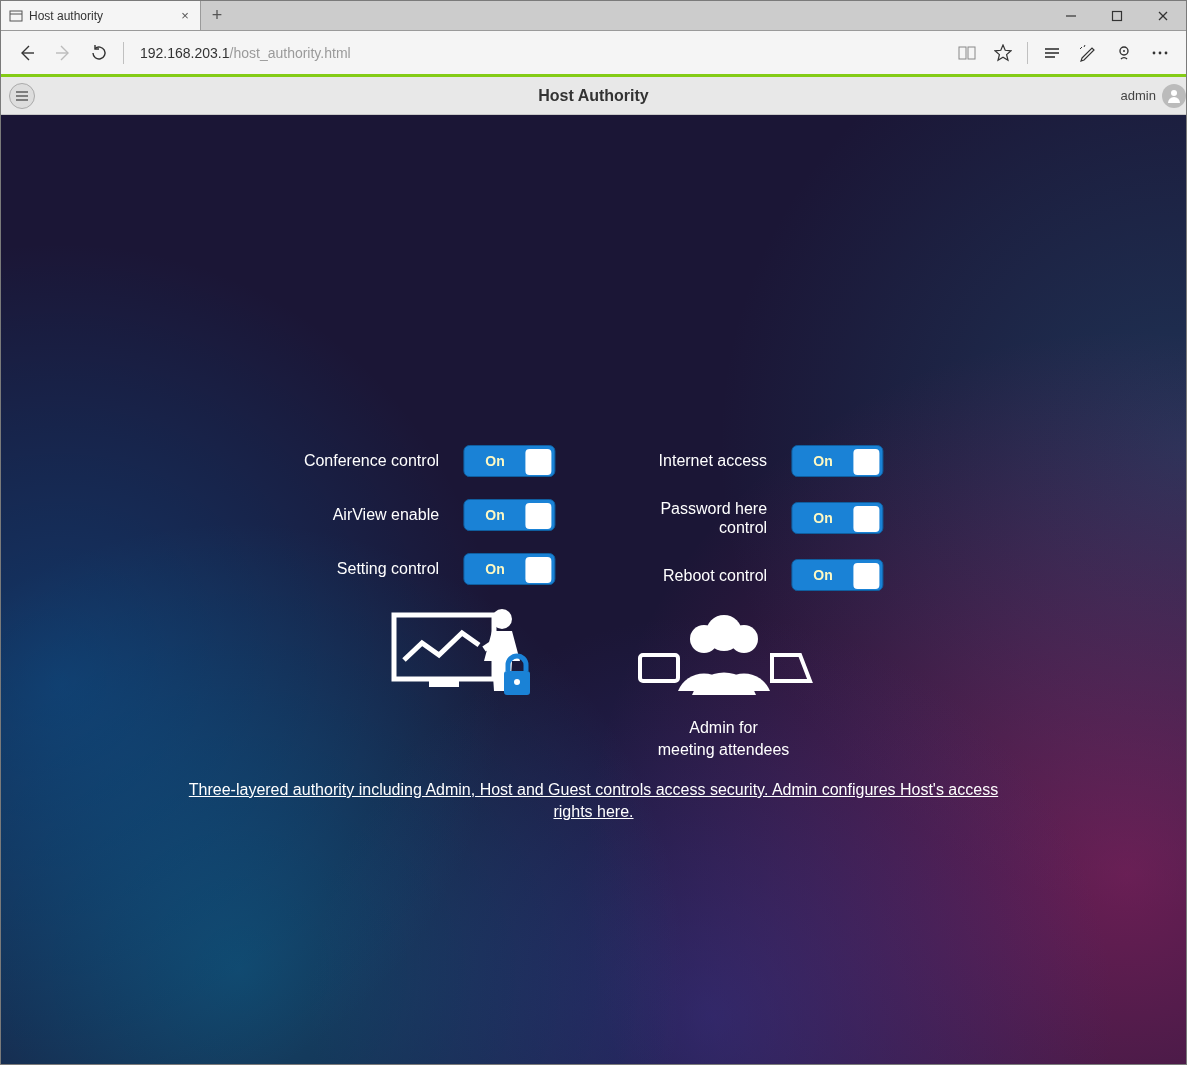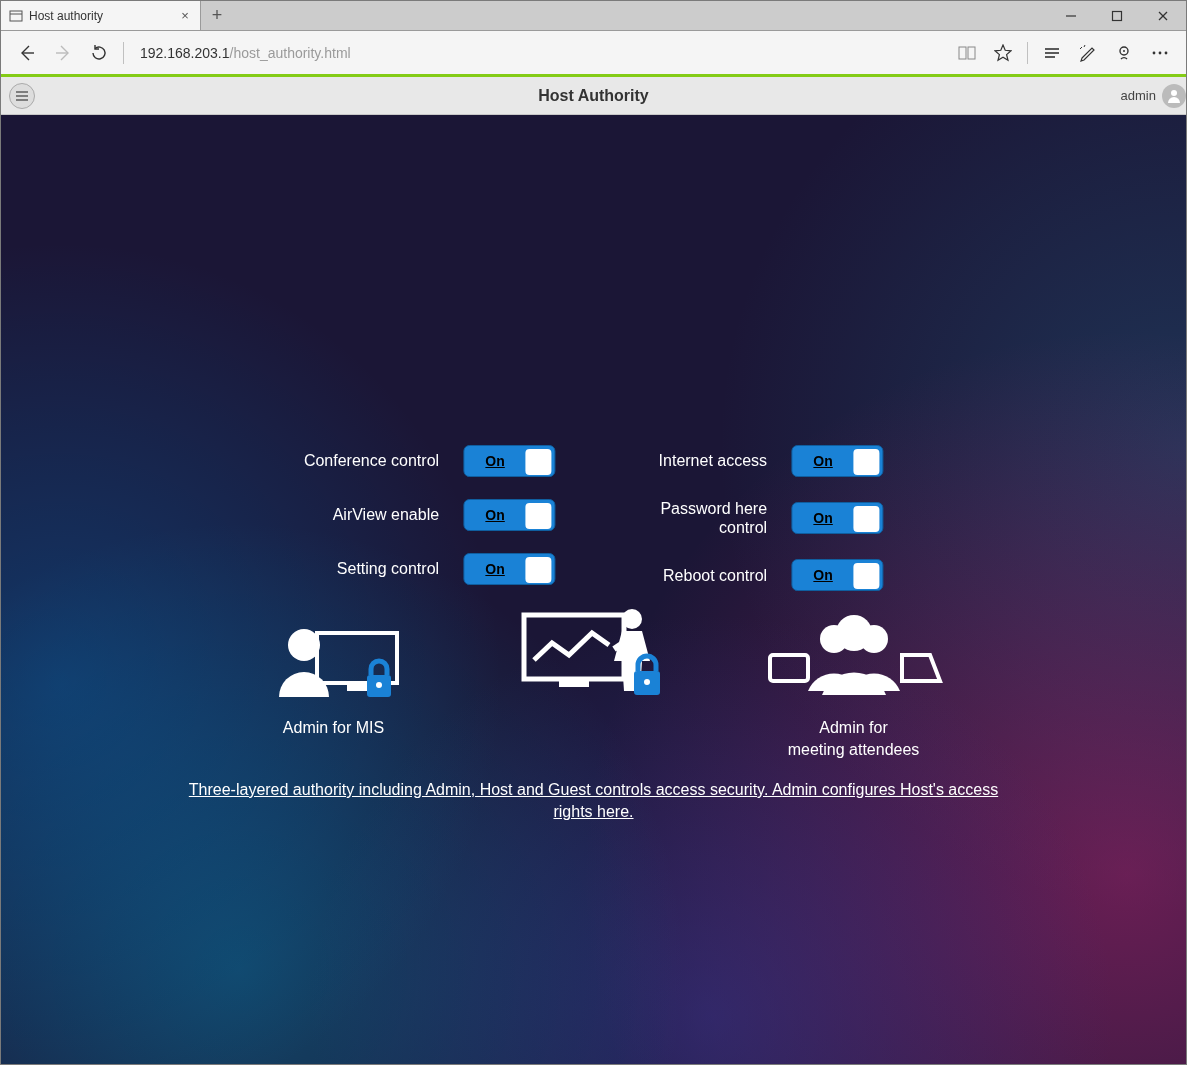--- a/index.html
+++ b/index.html
@@ -98,23 +98,22 @@
 .togcol { display:flex; flex-direction:column; gap:22px; }
 .togrow { display:flex; align-items:center; justify-content:flex-end; gap:24px; }
 .toglabel { font-size:16px; color:#fff; text-align:right; max-width:150px; line-height:1.2; }
 .switch {
   width:92px; height:32px; border-radius:6px;
   background:#1a82d6; border:1px solid #0f5e9f;
   position:relative; cursor:pointer;
   display:flex; align-items:center;
 }
 .switch .state {
-  flex:1; text-align:center; color:#000000; font-weight:bold; font-size:14px;
+  flex:1; text-align:center; color:#fef9c3; font-weight:bold; font-size:14px;
   padding-right:28px;
-  text-decoration:underline;
 }
 .switch .knob {
   position:absolute; right:3px; top:3px;
   width:26px; height:26px; background:#fff; border-radius:4px;
 }
 
 
 .roles {
   position:absolute; top:490px; left:50%; transform:translateX(-50%);
   display:flex; gap:80px; align-items:flex-start;
@@ -293,34 +292,20 @@
         <div class="toglabel">Reboot control</div>
         <div class="switch">
           <span class="state">On</span>
           <span class="knob"></span>
         </div>
       </div>
     </div>
   </div>
 
   <div class="roles">
-    <div class="role">
-      <svg width="150" height="100" viewBox="0 0 150 100">
-        <rect x="58" y="28" width="80" height="50" fill="none" stroke="#fff" stroke-width="4"></rect>
-        <rect x="88" y="80" width="20" height="6" fill="#fff"></rect>
-        <circle cx="45" cy="40" r="16" fill="#fff"></circle>
-        <path d="M20 92 a25 25 0 0 1 50 0 Z" fill="#fff"></path>
-        <rect x="108" y="70" width="24" height="22" rx="3" fill="#1a82d6"></rect>
-        <path d="M112 70 v-6 a8 8 0 0 1 16 0 v6" fill="none" stroke="#1a82d6" stroke-width="5"></path>
-        <circle cx="120" cy="80" r="3" fill="#fff"></circle>
-      </svg>
-      <div class="rolelabel">
-        <span>Admin for MIS</span>
-      </div>
-    </div>
 
     <div class="role">
       <svg width="160" height="100" viewBox="0 0 160 100">
         <rect x="10" y="10" width="100" height="64" fill="none" stroke="#fff" stroke-width="5"></rect>
         <polyline points="20,55 38,38 55,50 78,28 95,40" fill="none" stroke="#fff" stroke-width="5"></polyline>
         <rect x="45" y="76" width="30" height="6" fill="#fff"></rect>
         <circle cx="118" cy="14" r="10" fill="#fff"></circle>
         <path d="M108 26 h20 l8 30 h-8 l-2 30 h-16 l-2 -30 h-8 Z" fill="#fff"></path>
         <line x1="118" y1="32" x2="100" y2="44" stroke="#fff" stroke-width="6"></line>
         <rect x="120" y="66" width="26" height="24" rx="3" fill="#1a82d6"></rect>

